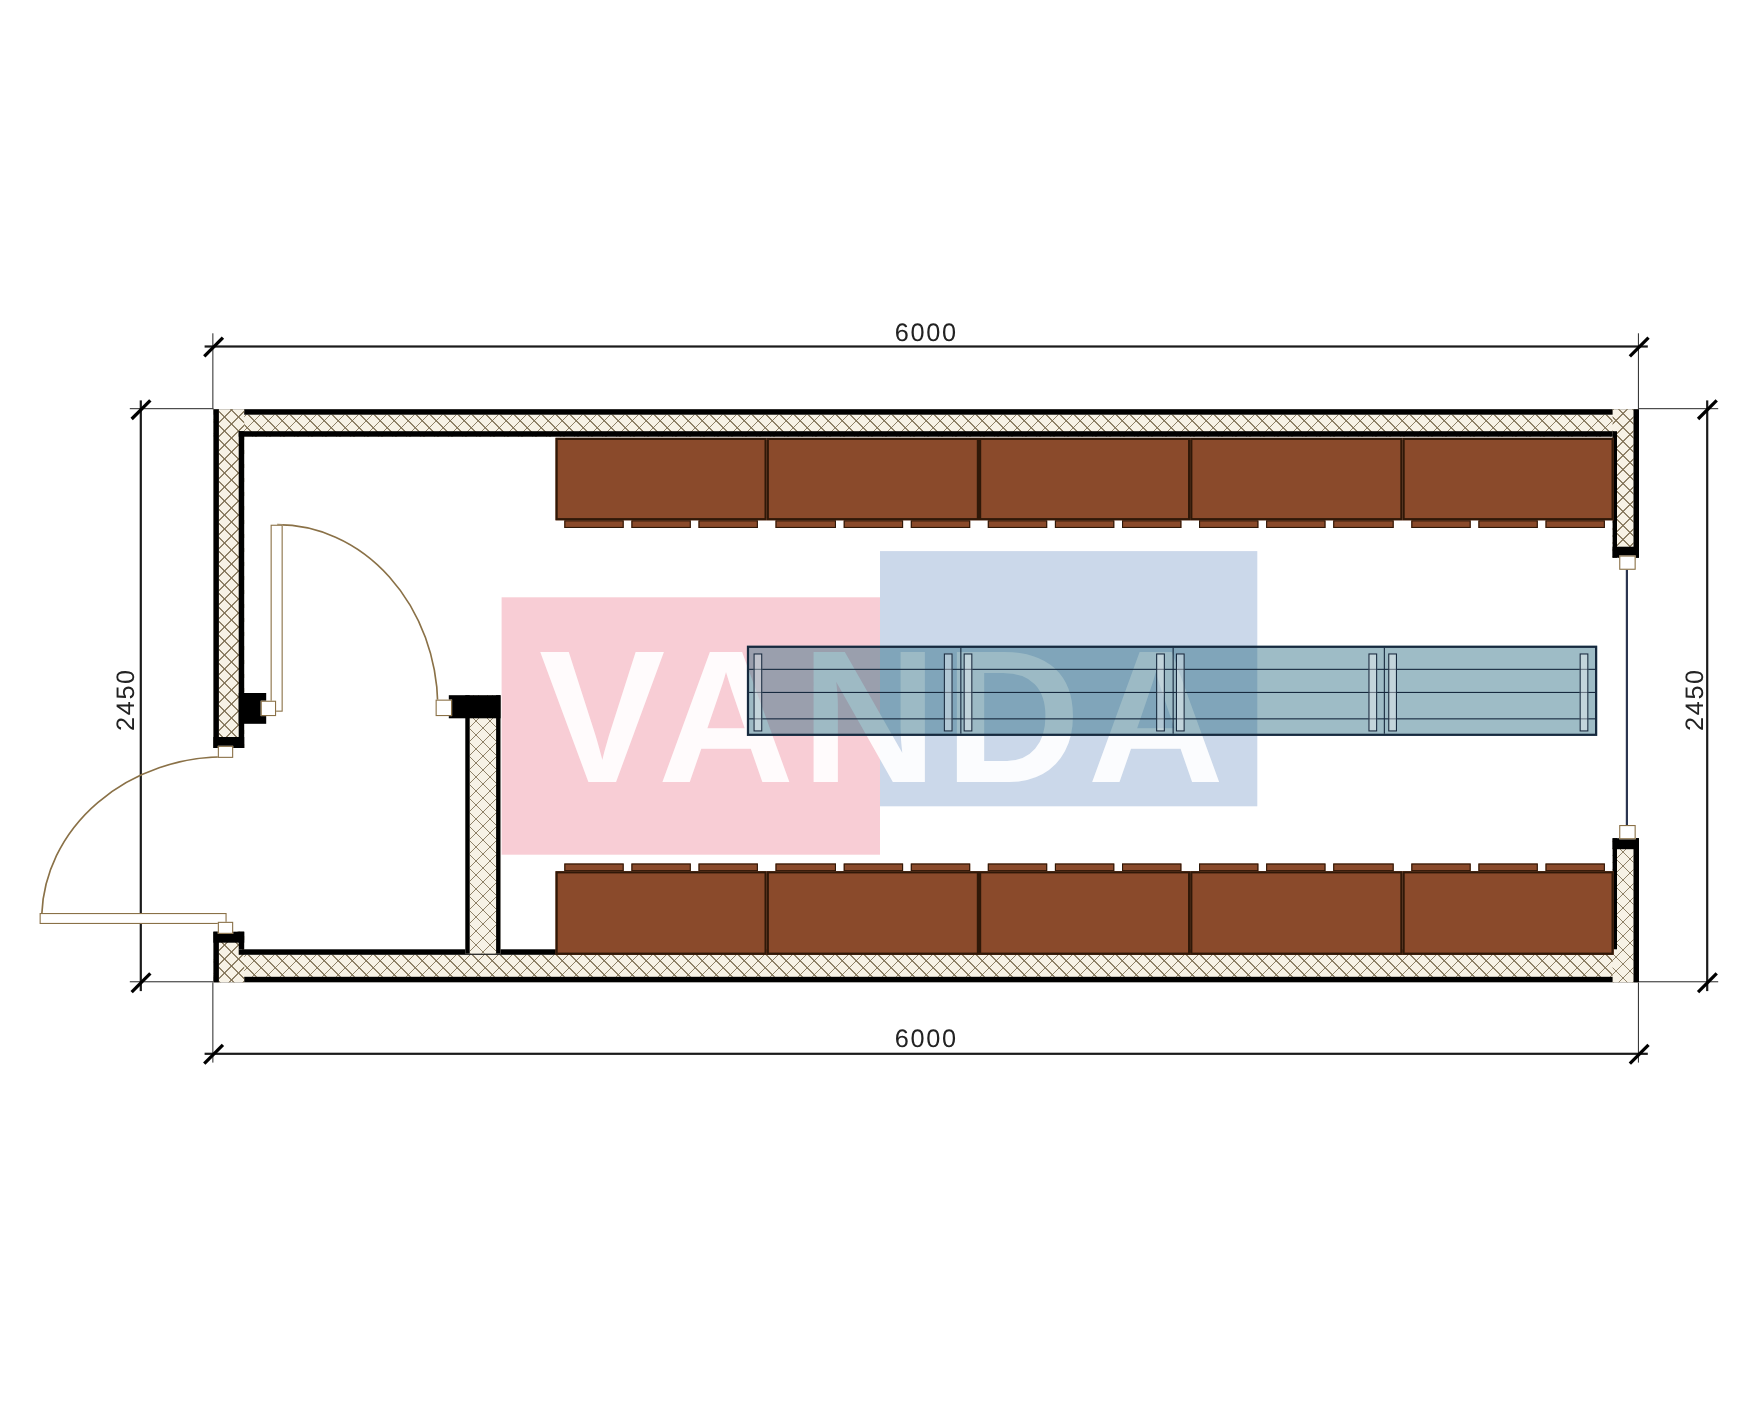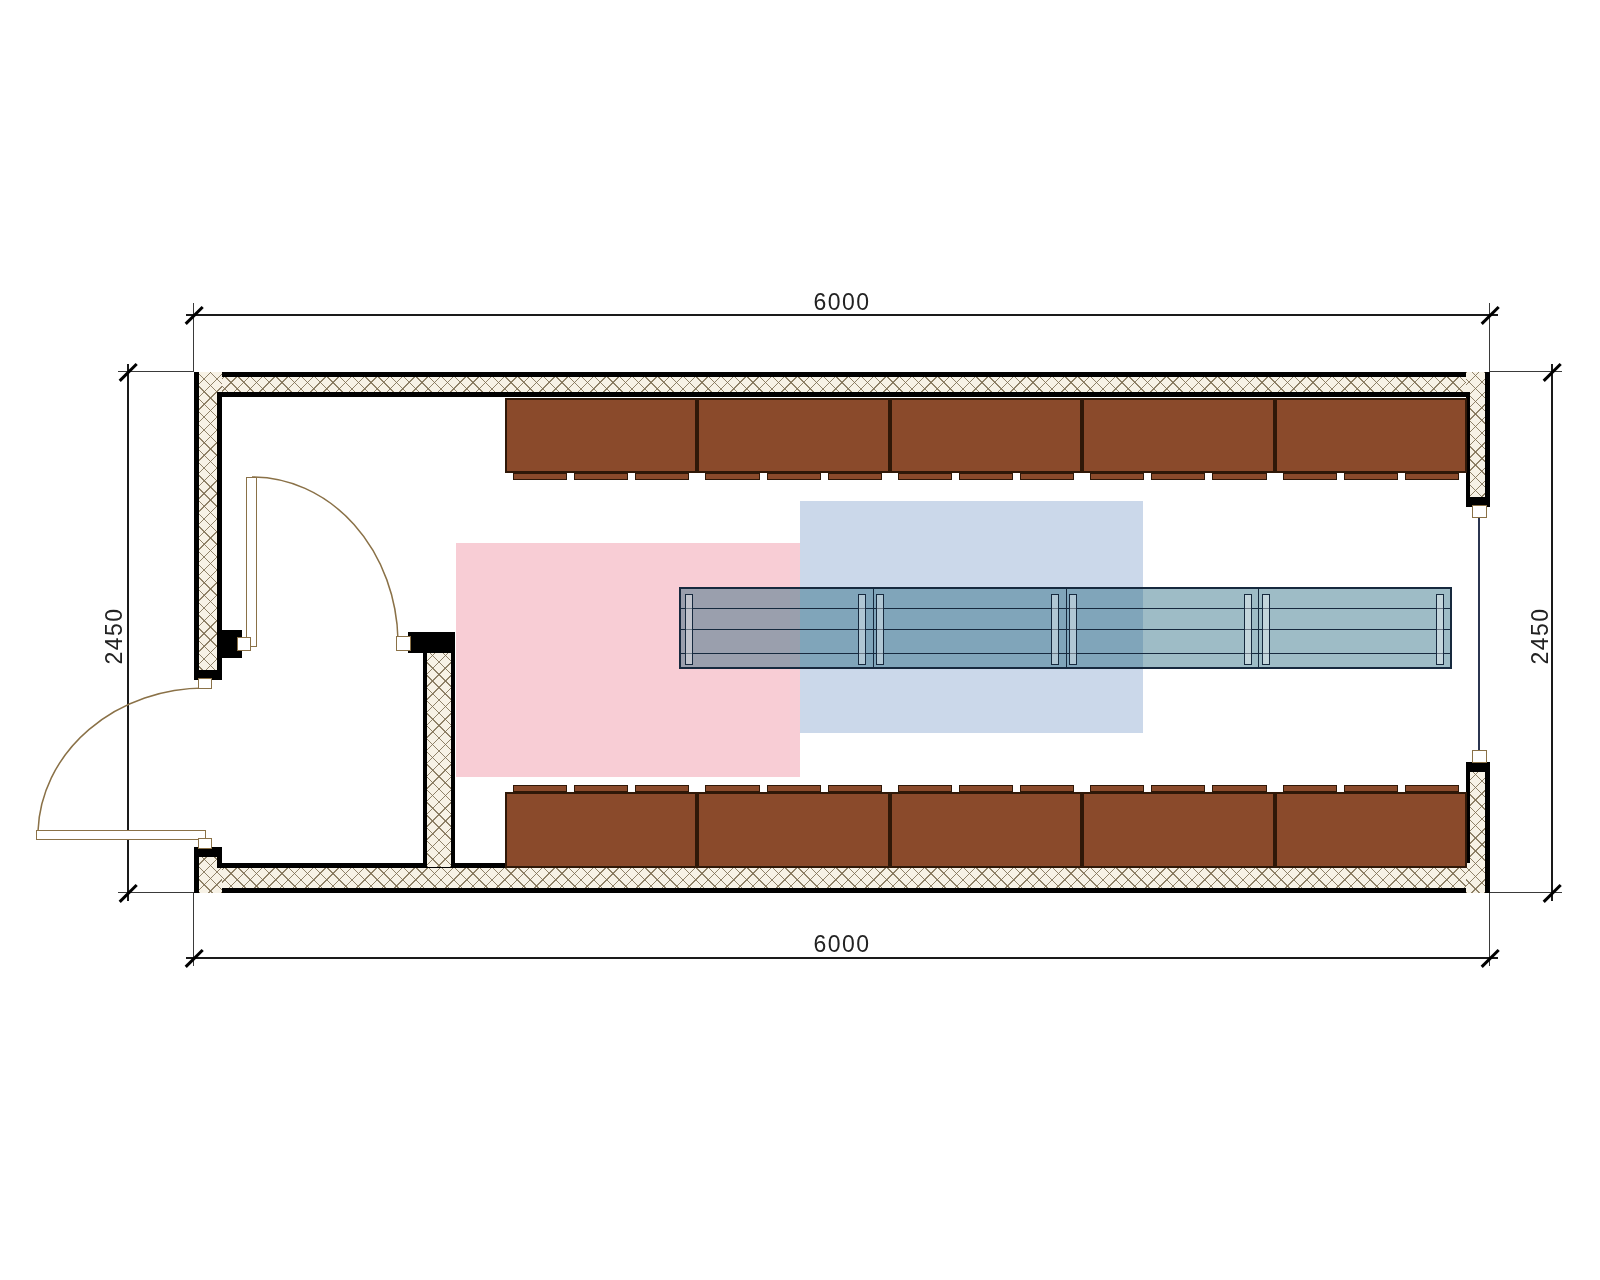--- a/index.html
+++ b/index.html
@@ -172,20 +172,21 @@
   <div class="abs jamb" style="left:198px;top:838px;width:14px;height:11px;"></div>
   <div class="abs jamb" style="left:237px;top:637px;width:14px;height:14px;"></div>
   <div class="abs jamb" style="left:396px;top:636px;width:15px;height:15px;"></div>
 
   <div class="abs windowline" style="left:1478px;top:517px;width:2px;height:234px;"></div>
   <div class="abs jamb" style="left:1472px;top:505px;width:15px;height:13px;"></div>
   <div class="abs jamb" style="left:1472px;top:750px;width:15px;height:13px;"></div>
 
   <div class="wm-rect" style="left: 456px; top: 543px; width: 344px; height: 234px; background: rgb(248, 205, 213);" id="wm-pink"></div>
   <div class="wm-rect" style="left: 800px; top: 501px; width: 343px; height: 232px; background: rgb(203, 216, 234);" id="wm-blue"></div>
+  <div class="wm-text">VANDA</div>
 
   <div class="abs table" id="table" style="left:679px;top:587px;width:773px;height:82px;">
       <div class="tline" style="left: 0px; top: 19px; width: 100%; height: 1.2px;"></div>
       <div class="tline" style="left: 0px; top: 40px; width: 100%; height: 1.2px;"></div>
       <div class="tline" style="left: 0px; top: 64px; width: 100%; height: 1.2px;"></div>
       <div class="tline" style="left: 192.25px; top: 0px; width: 1.2px; height: 100%;"></div>
       <div class="tline" style="left: 384.5px; top: 0px; width: 1.2px; height: 100%;"></div>
       <div class="tline" style="left: 576.75px; top: 0px; width: 1.2px; height: 100%;"></div>
       <div class="tleg" style="left: 4px;"></div>
       <div class="tleg" style="left: 177px;"></div>

